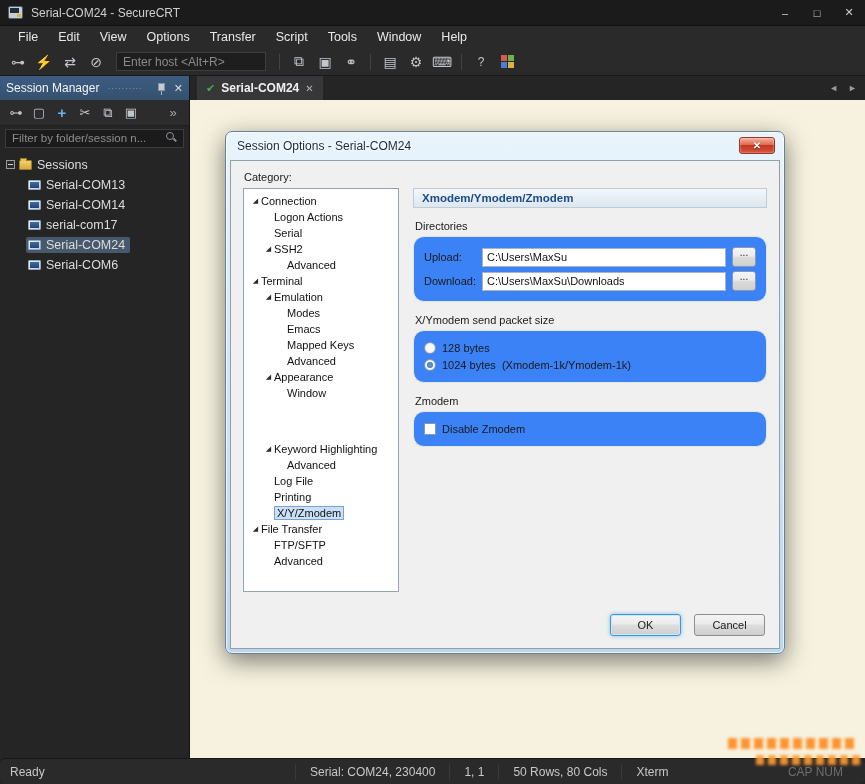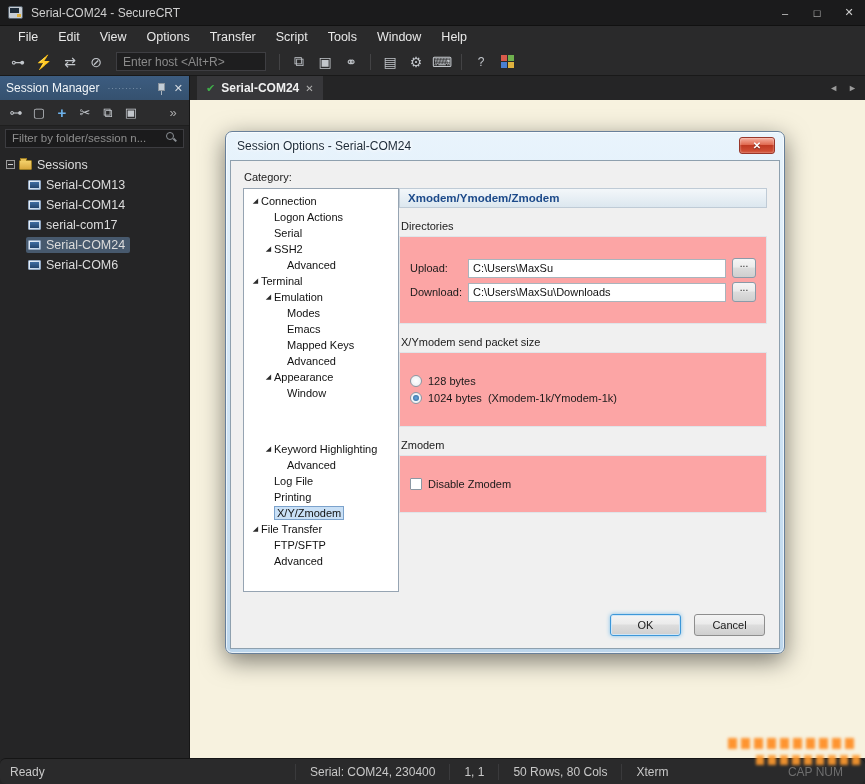--- a/index.html
+++ b/index.html
@@ -74,29 +74,29 @@
   .tab-close { color:#b0b0b0; font-size:10px; font-weight:normal; }
   .tab-arrows { margin-left:auto; display:flex; gap:10px; padding-right:8px; color:#9a9a9a; font-size:9px; }
   .terminal { flex:1; background:#f7f2df; position:relative; overflow:hidden; }
 
   
   .dialog { position:absolute; left:35px; top:31px; width:560px; height:523px; border-radius:7px; border:1px solid #68809a; background:linear-gradient(180deg,#e9f4fc 0%,#d3e6f6 45%,#bcd6ec 100%); box-shadow:0 7px 24px rgba(0,0,0,.5), inset 0 0 0 1px rgba(255,255,255,.65); }
   .dlg-title { height:28px; display:flex; align-items:center; padding-left:11px; font-size:12px; color:#1c2a38; text-shadow:0 0 4px #fff, 0 0 4px #fff; position:relative; }
   .dlg-close { position:absolute; top:5px; right:9px; width:36px; height:17px; border:1px solid #99372a; border-radius:3px; background:linear-gradient(#f6b0a0 0%,#e06a50 45%,#c03a22 50%,#d4543a 100%); color:#fff; font-size:10px; font-weight:bold; display:flex; align-items:center; justify-content:center; text-shadow:0 1px 1px rgba(0,0,0,.45); box-shadow:inset 0 0 2px rgba(255,255,255,.7); }
   .dlg-body { position:absolute; left:4px; right:4px; top:28px; bottom:4px; background:#f0f0f0; border:1px solid #8ea0ae; padding:8px 12px; font-size:11px; color:#1a1a1a; }
   .cat-label { margin:2px 0 5px 1px; font-size:11px; }
-  .dlg-content { display:flex; height:404px; }
+  .dlg-content { display:flex; gap:14px; height:404px; }
   .cat-tree { width:156px; background:#fff; border:1px solid #96a4b2; padding:4px 2px; overflow:hidden; }
   .dtree-row { height:16px; display:flex; align-items:center; font-size:11px; color:#111; white-space:nowrap; }
   .dgutter { width:11px; flex:none; text-align:center; font-size:7px; color:#2b2b2b; }
   .dsel { background:#c9e0f6; border:1px solid #7ba2cc; padding:0 2px; margin:-1px 0; }
   .panel { flex:1; display:flex; flex-direction:column; min-width:0; }
   .panel-header { height:20px; line-height:18px; background:linear-gradient(#f3f7fa,#dce7ef); border:1px solid #bfcbd6; color:#1c4a8a; font-weight:bold; font-size:11.5px; padding-left:8px; }
   .group-label { margin:12px 0 4px 2px; font-size:11px; }
-  .group-box { background:#fca5a5; border:1px solid #dfe5e9; border-radius:0; padding:17px 10px; }
+  .group-box { background:#3b82f6; border:1px solid #dfe5e9; border-radius:11px; padding:6px 10px; }
   .field-row { display:flex; align-items:center; margin:4px 0; }
   .field-label { width:58px; flex:none; }
   .field-input { flex:1; height:19px; border:1px solid #a9b4bc; background:#fff; padding:0 4px; font-size:11px; color:#111; font-family:"Liberation Sans", sans-serif; }
   .browse-btn { width:24px; height:20px; margin-left:6px; border:1px solid #8a9aa8; border-radius:3px; background:linear-gradient(#f5f5f5 0%,#ebebeb 45%,#dcdcdc 50%,#cfcfcf 100%); font-size:10px; line-height:10px; text-align:center; }
   .radio-row { display:flex; align-items:center; gap:6px; margin:5px 0; }
   .radio { width:12px; height:12px; flex:none; border-radius:50%; border:1px solid #8b98a3; background:radial-gradient(#ffffff,#e8ecef); }
   .radio.checked::after { content:''; display:block; width:6px; height:6px; border-radius:50%; margin:2px; background:radial-gradient(#6aa8dc,#2c6399); }
   .checkbox { width:12px; height:12px; flex:none; border:1px solid #8b98a3; background:#fff; border-radius:1px; }
   .dlg-buttons { position:absolute; right:14px; bottom:12px; display:flex; gap:13px; }
   .dlg-btn { width:71px; height:22px; border:1px solid #8e8e8e; border-radius:3px; background:linear-gradient(#f4f4f4 0%,#ebebeb 45%,#dddddd 50%,#cfcfcf 100%); font-size:11px; display:flex; align-items:center; justify-content:center; }

